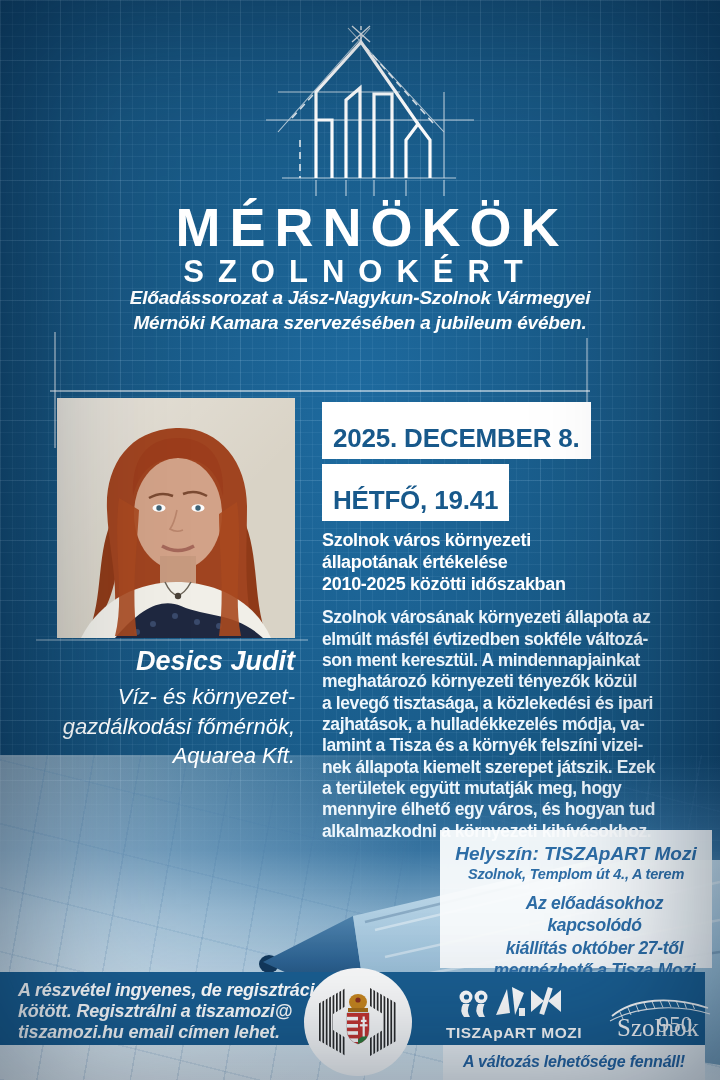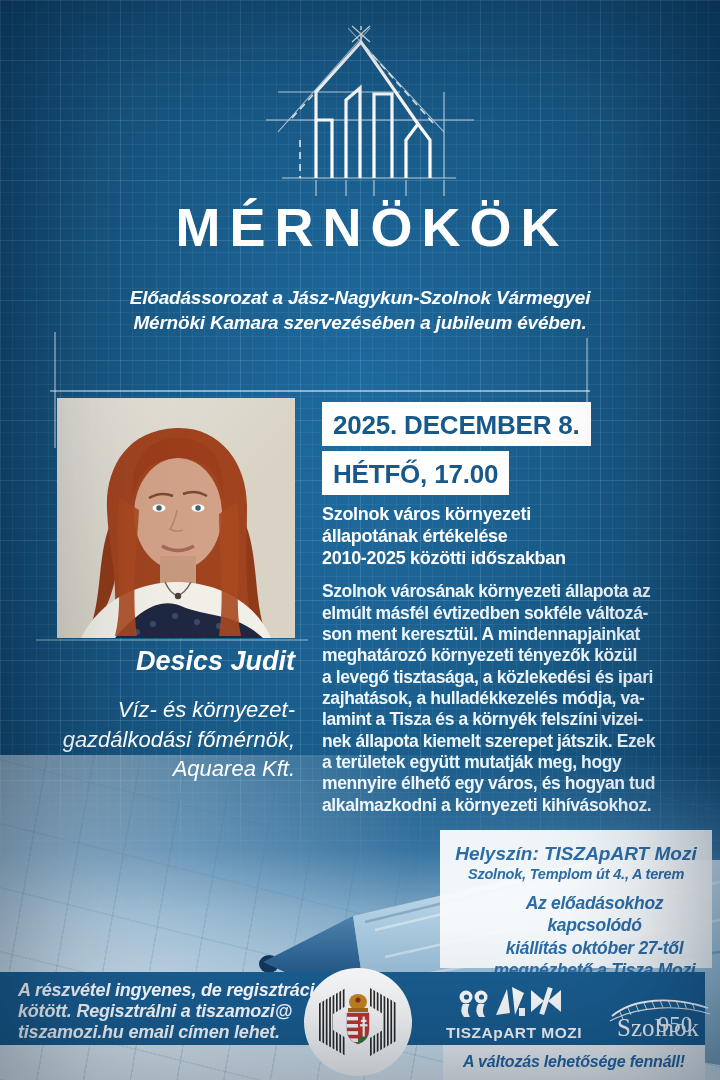--- a/index.html
+++ b/index.html
@@ -22,25 +22,25 @@
     color:#fff;font-size:54px;font-weight:bold;letter-spacing:9px;z-index:2;}
   .brand-title2{position:absolute;left:0;top:254px;width:720px;text-align:center;
     color:#fff;font-size:31px;font-weight:bold;letter-spacing:14px;z-index:2;}
   .brand-subtitle{position:absolute;left:0;top:286px;width:720px;text-align:center;
     color:#fff;font-size:19px;font-weight:bold;font-style:italic;line-height:1.3;
     white-space:pre-line;z-index:2;letter-spacing:-.2px;}
   
   .speaker-photo{position:absolute;left:57px;top:398px;width:238px;height:240px;z-index:2;}
   .speaker-block{position:absolute;left:10px;top:646px;width:285px;text-align:right;z-index:2;color:#fff;}
   .speaker-name{font-size:27px;font-weight:bold;font-style:italic;}
-  .speaker-role{margin-top:18px;font-size:22px;font-style:italic;line-height:1.35;white-space:pre-line;}
+  .speaker-role{margin-top:5px;font-size:22px;font-style:italic;line-height:1.35;white-space:pre-line;}
   
   .right-col{position:absolute;left:322px;top:402px;width:396px;z-index:3;}
   .date-badge{display:table;background:#fff;color:#18598b;font-size:26px;font-weight:bold;
-    padding:8px 11px 5px 11px;margin-bottom:5px;letter-spacing:-.2px;}
+    padding:21px 11px 5px 11px;margin-bottom:5px;letter-spacing:-.2px;}
   .event-title{margin-top:9px;color:#fff;font-size:18px;font-weight:bold;line-height:1.21;
     white-space:pre-line;letter-spacing:-.3px;}
   .event-desc{margin-top:12px;color:#eef6fc;font-size:17.5px;font-weight:bold;line-height:1.22;
     white-space:pre-line;letter-spacing:-.4px;}
   
   .photostrip{position:absolute;left:0;top:755px;width:720px;height:325px;z-index:1;
     background:
       linear-gradient(105deg, rgba(255,255,255,.5) 0%, rgba(255,255,255,0) 55%),
       linear-gradient(to bottom, rgba(23,94,144,0) 0px, rgba(60,120,165,.85) 95px,
         #7ea8c6 160px, #bcd6e7 245px, #e2eef6 325px);}
@@ -139,20 +139,21 @@
         <path d="M126,158 V74 H144 V158"></path>
         <path d="M158,158 V120 L170,104 L182,120 V158"></path>
       </g>
       <g stroke-width="1.3" opacity=".9">
         <path d="M104,6 L122,22"></path>
           <path d="M122,6 L104,22"></path>
       </g>
     </g>
   </svg>
   <div class="brand-title1">MÉRNÖKÖK</div>
+  <div class="brand-title2">SZOLNOKÉRT</div>
   <div class="brand-subtitle">Előadássorozat a Jász-Nagykun-Szolnok Vármegyei
 Mérnöki Kamara szervezésében a jubileum évében.</div>
 
   <svg class="speaker-photo" width="238" height="240" viewBox="0 0 238 240">
     <defs>
       <linearGradient id="pg" x1="0" y1="0" x2="1" y2="1">
         <stop offset="0" stop-color="rgba(255,255,255,.35)"></stop>
           <stop offset=".6" stop-color="rgba(255,255,255,0)"></stop>
       </linearGradient>
     </defs>
@@ -191,21 +192,21 @@
 
   <div class="speaker-block">
     <div class="speaker-name">Desics Judit</div>
     <div class="speaker-role">Víz- és környezet-
 gazdálkodási főmérnök,
 Aquarea Kft.</div>
   </div>
 
   <div class="right-col">
     <div class="date-badge">2025. DECEMBER 8.</div>
-    <div class="date-badge">HÉTFŐ, 17.00</div>
+    <div class="date-badge">HÉTFŐ, 19.41</div>
     <div class="event-title">Szolnok város környezeti
 állapotának értékelése
 2010-2025 közötti időszakban</div>
     <div class="event-desc">Szolnok városának környezeti állapota az
 elmúlt másfél évtizedben sokféle változá-
 son ment keresztül. A mindennapjainkat
 meghatározó környezeti tényezők közül
 a levegő tisztasága, a közlekedési és ipari
 zajhatások, a hulladékkezelés módja, va-
 lamint a Tisza és a környék felszíni vizei-

